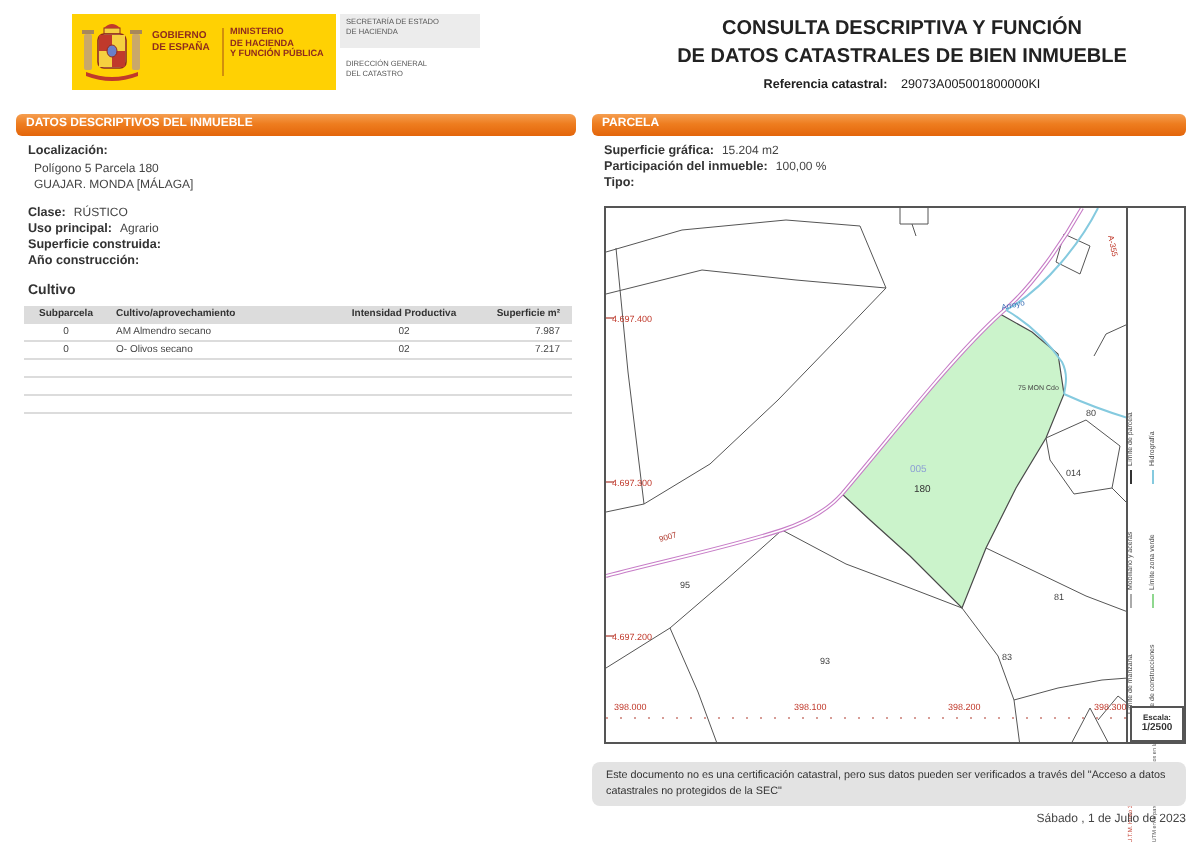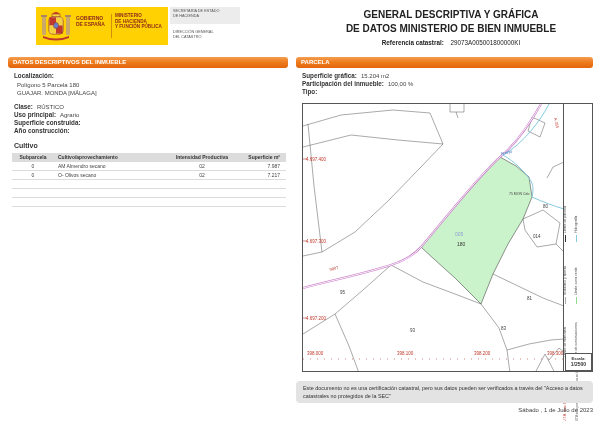--- a/index.html
+++ b/index.html
@@ -92,22 +92,22 @@
   </div>
   <div class="abs sec-box">
     <div>SECRETARÍA DE ESTADO</div>
       <div>DE HACIENDA</div>
   </div>
   <div class="abs dir-box">
     <div>DIRECCIÓN GENERAL</div>
       <div>DEL CATASTRO</div>
   </div>
   <div class="abs title">
-    <div>GENERAL DESCRIPTIVA Y GRÁFICA</div>
-    <div>DE DATOS MINISTERIO DE BIEN INMUEBLE</div>
+    <div>CONSULTA DESCRIPTIVA Y FUNCIÓN</div>
+    <div>DE DATOS CATASTRALES DE BIEN INMUEBLE</div>
   </div>
   <div class="abs refline">
     <span class="b">Referencia catastral:</span>
     <span style="margin-left:5px">29073A005001800000KI</span>
   </div>
 
   <div class="abs bar bar-left">DATOS DESCRIPTIVOS DEL INMUEBLE</div>
   <div class="abs bar bar-right">PARCELA</div>
 
   <div class="abs lab" style="left:14px;top:72px">Localización:</div>

